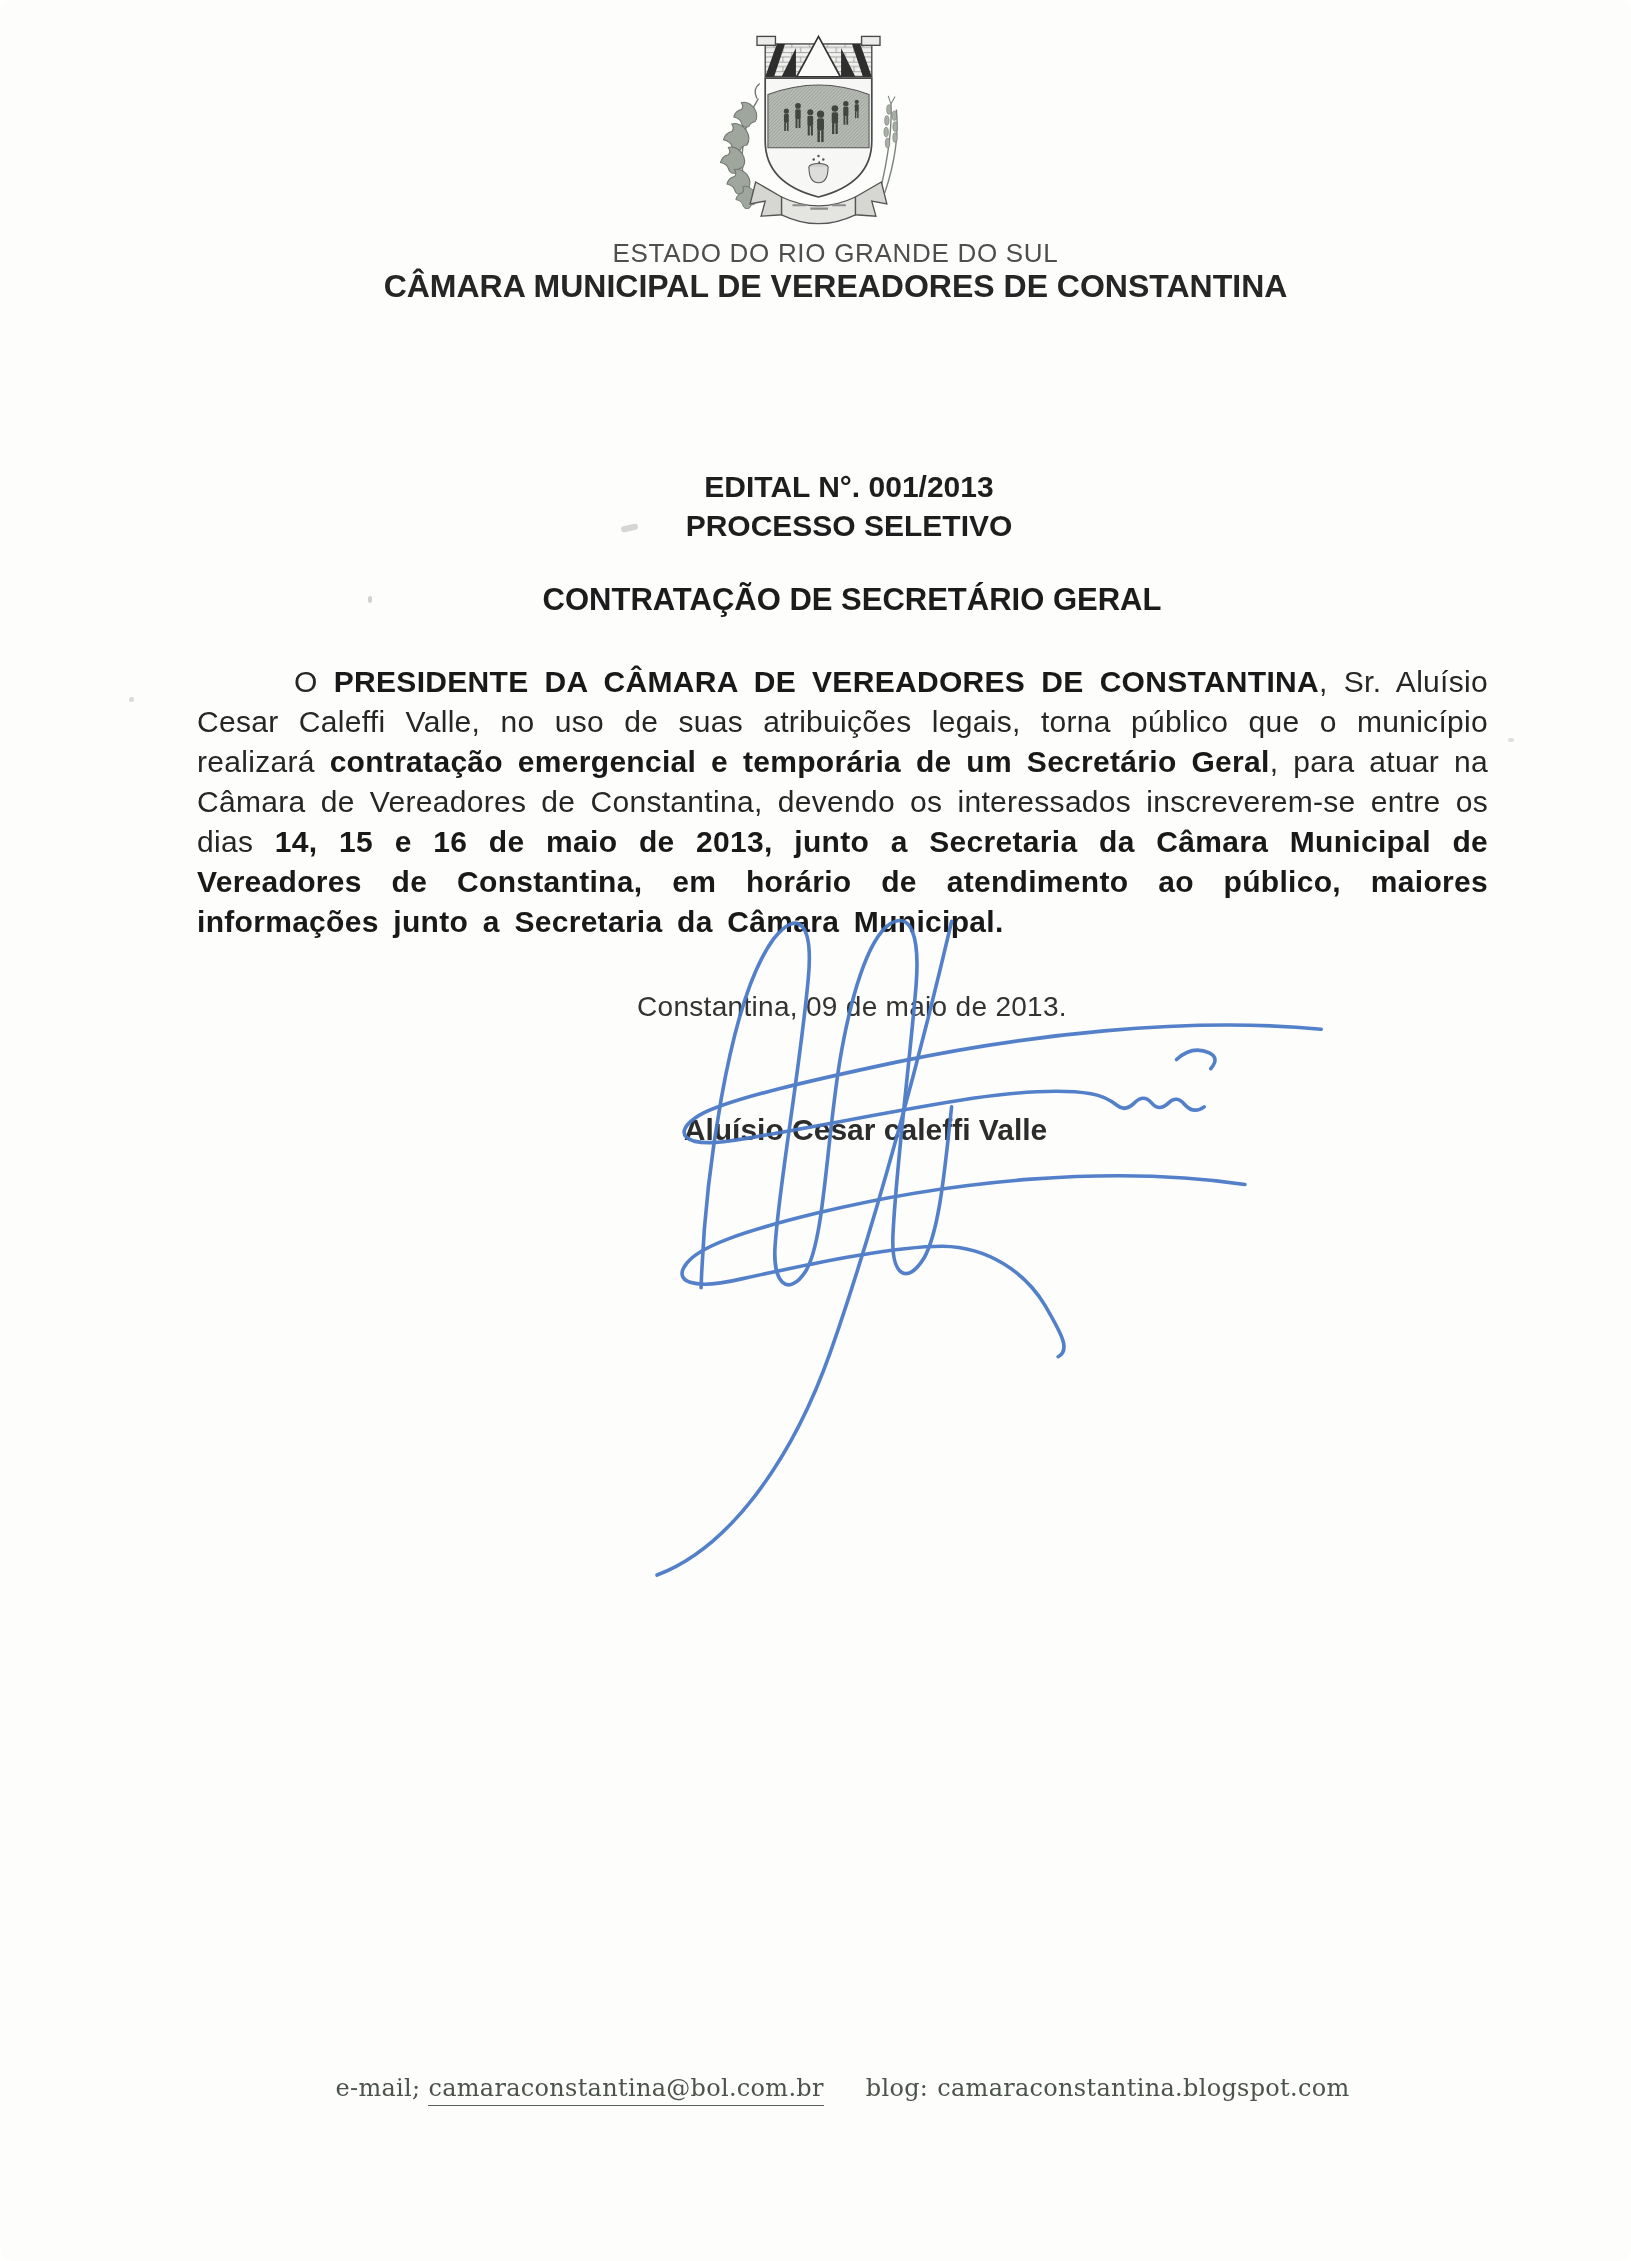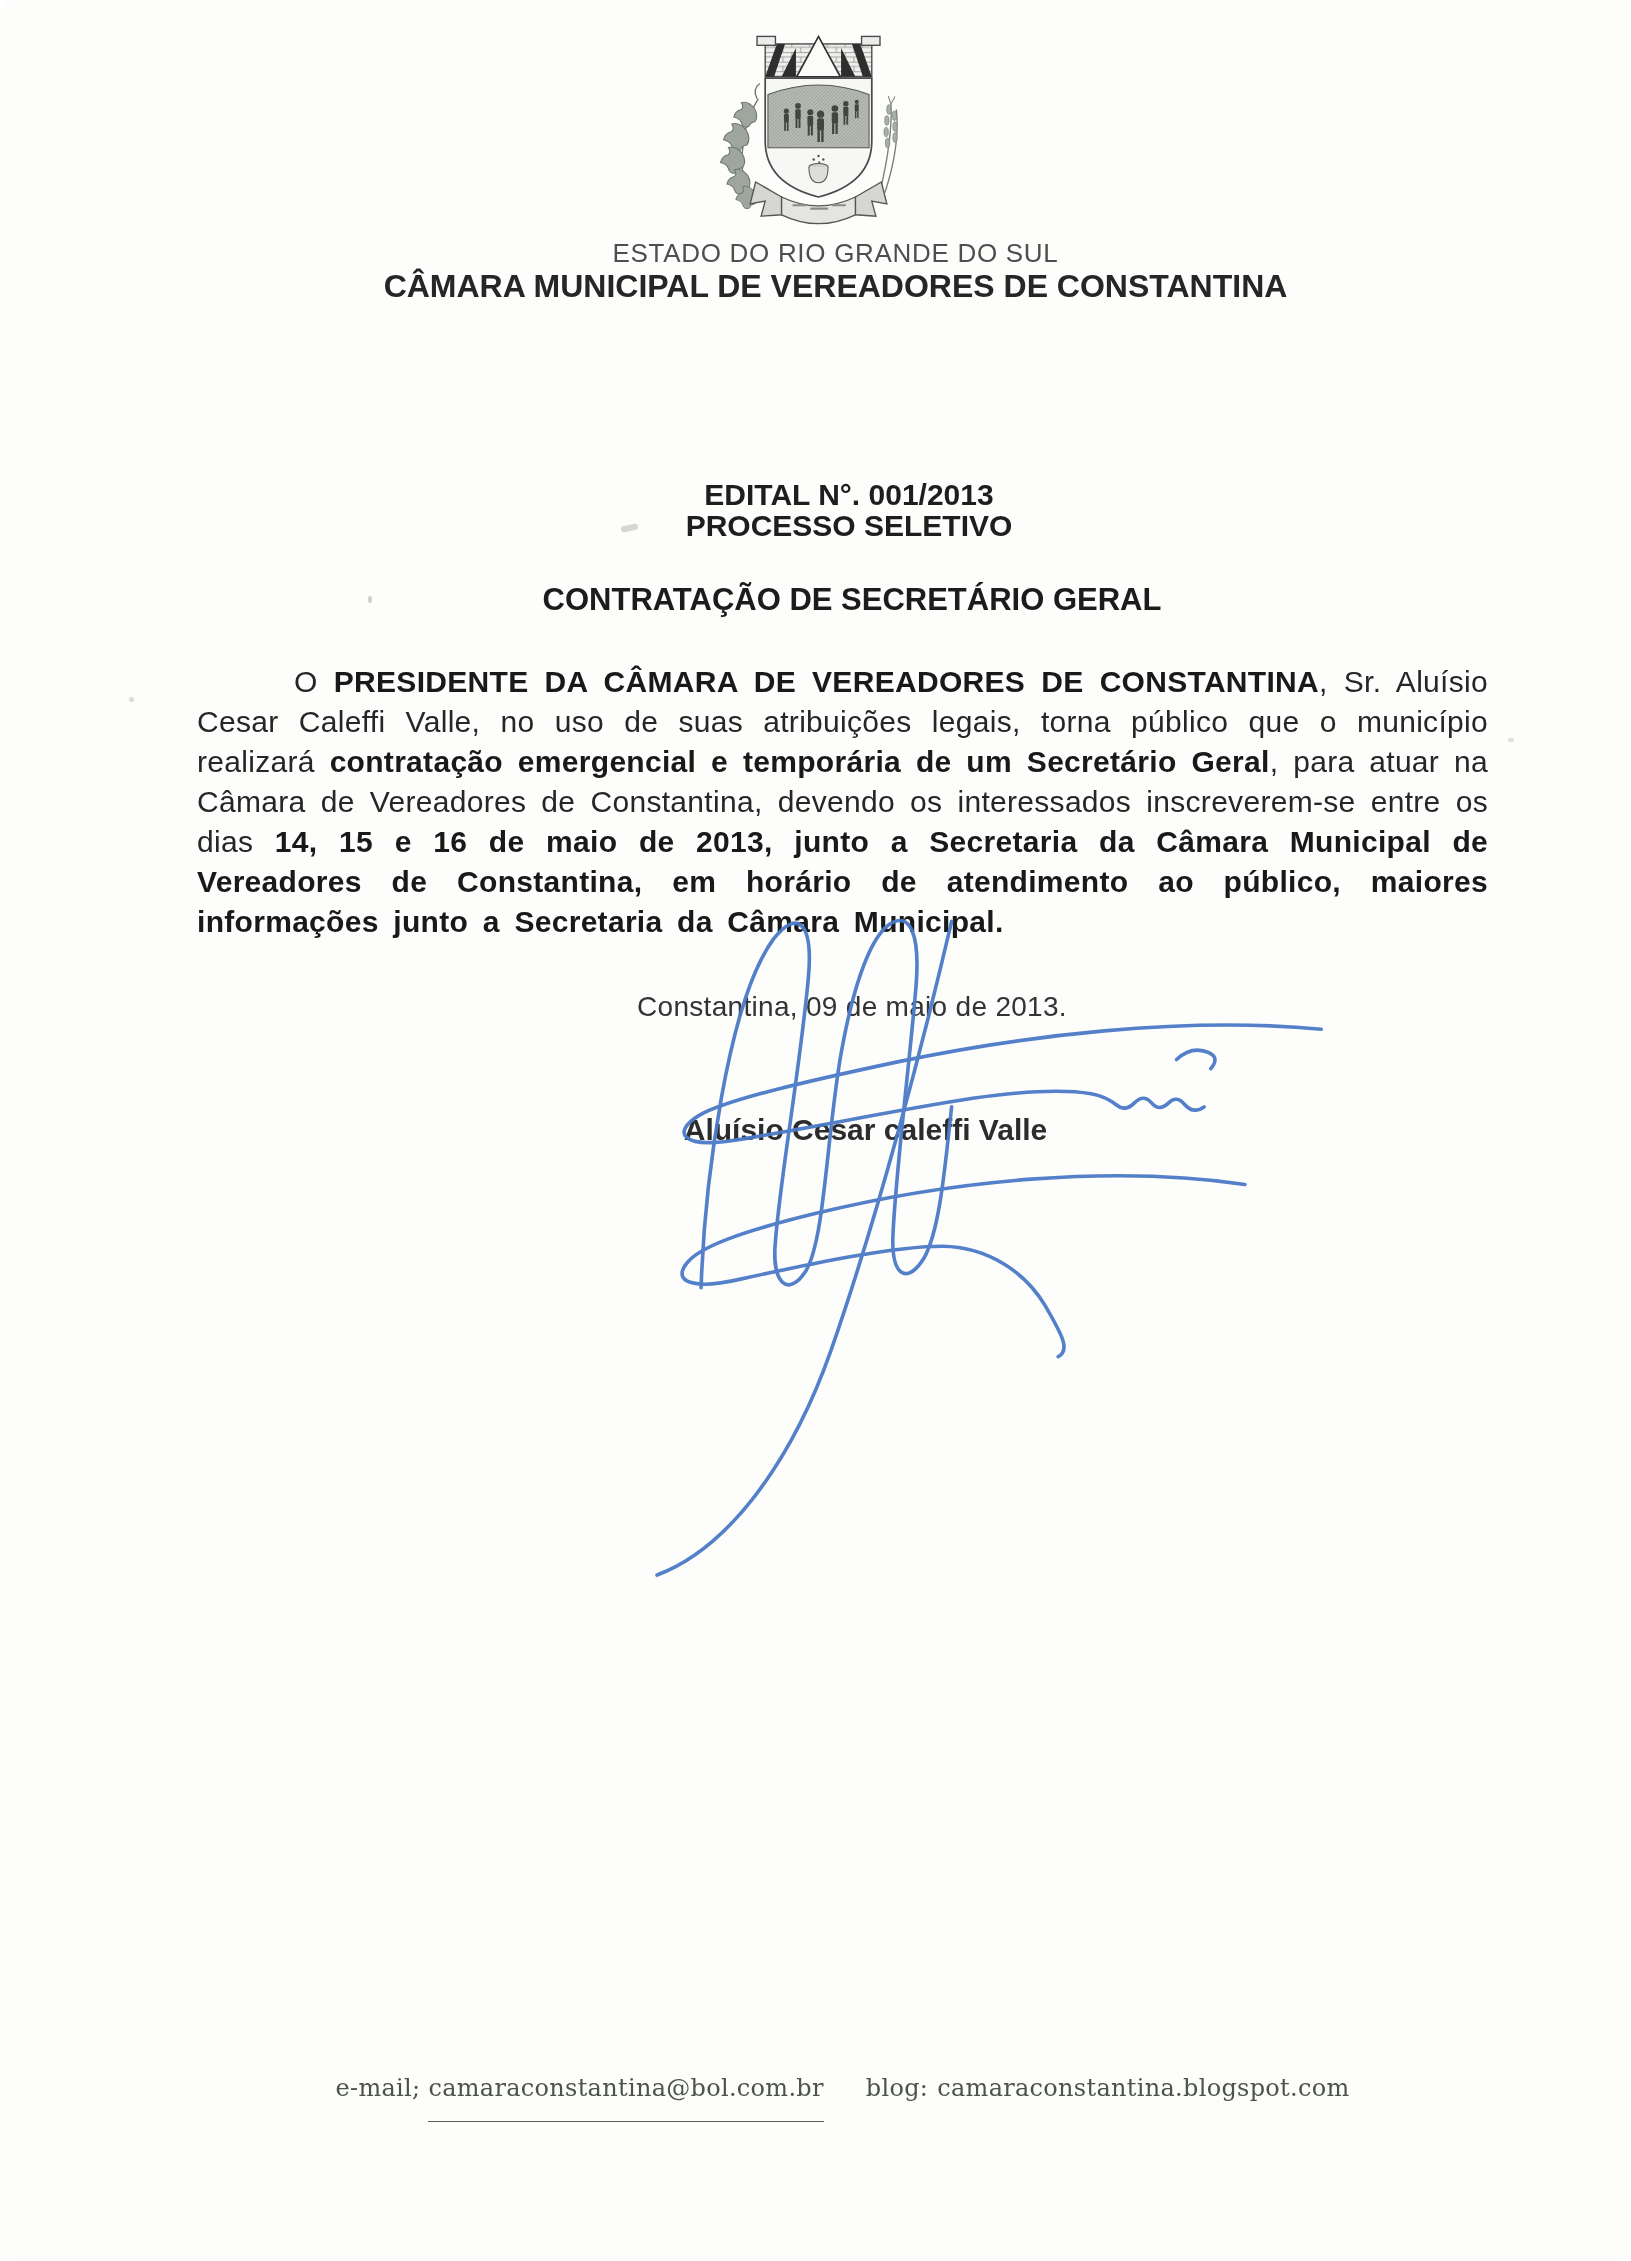--- a/index.html
+++ b/index.html
@@ -29,21 +29,21 @@
   }
   .org-line{
     position:absolute; left:39px; right:0; top:268px;
     text-align:center;
     font-size:32px; font-weight:bold; letter-spacing:0px;
     color:#262626;
   }
   
   .t-edital{
     position:absolute; left:66px; right:0; top:470px;
-    text-align:center; font-size:30px; font-weight:bold; color:#1e1e1e;margin-top:8px;
+    text-align:center; font-size:30px; font-weight:bold; color:#1e1e1e;
   }
   .t-processo{
     position:absolute; left:66px; right:0; top:509px;
     text-align:center; font-size:30px; font-weight:bold; color:#1e1e1e;
   }
   .t-subject{
     position:absolute; left:72px; right:0; top:582px;
     text-align:center; font-size:31px; font-weight:bold; color:#1c1c1c;
   }
   
@@ -82,21 +82,21 @@
     font-size:24px; color:#4c534c; letter-spacing:0.3px;
   }
   .footer-2{
     position:absolute; left:53px; right:0; top:2074px;
     text-align:center;
     font-family:"DejaVu Serif", serif;
     font-size:24px; color:#4c534c; letter-spacing:0.3px;
   }
   .footer-2 .email{
     border-bottom:1.3px solid #5a615a;
-    padding-bottom:19px;
+    padding-bottom:3px;
     margin-left:8px;
   }
   .footer-2 .blog-label{margin-left:42px;}
   .footer-2 .blog-url{margin-left:9px;}
   
   .speck{position:absolute;background:#9a9a9a;border-radius:50%;opacity:0.55;}
   .speck-1{left:621px; top:525px; width:17px; height:6px; border-radius:2.6px; transform:rotate(-12deg); opacity:0.4;}
   .speck-2{left:368px; top:596px; width:4px; height:6.6px; opacity:0.45;}
   .speck-3{left:129px; top:697px; width:4.6px; height:4.6px; opacity:0.35;}
   .speck-4{left:1508px; top:738px; width:6px; height:4px; opacity:0.3;}

